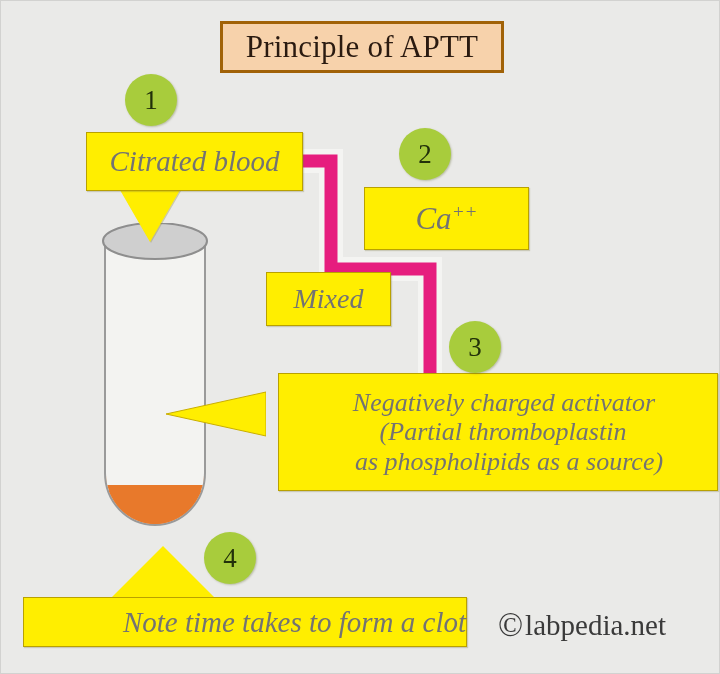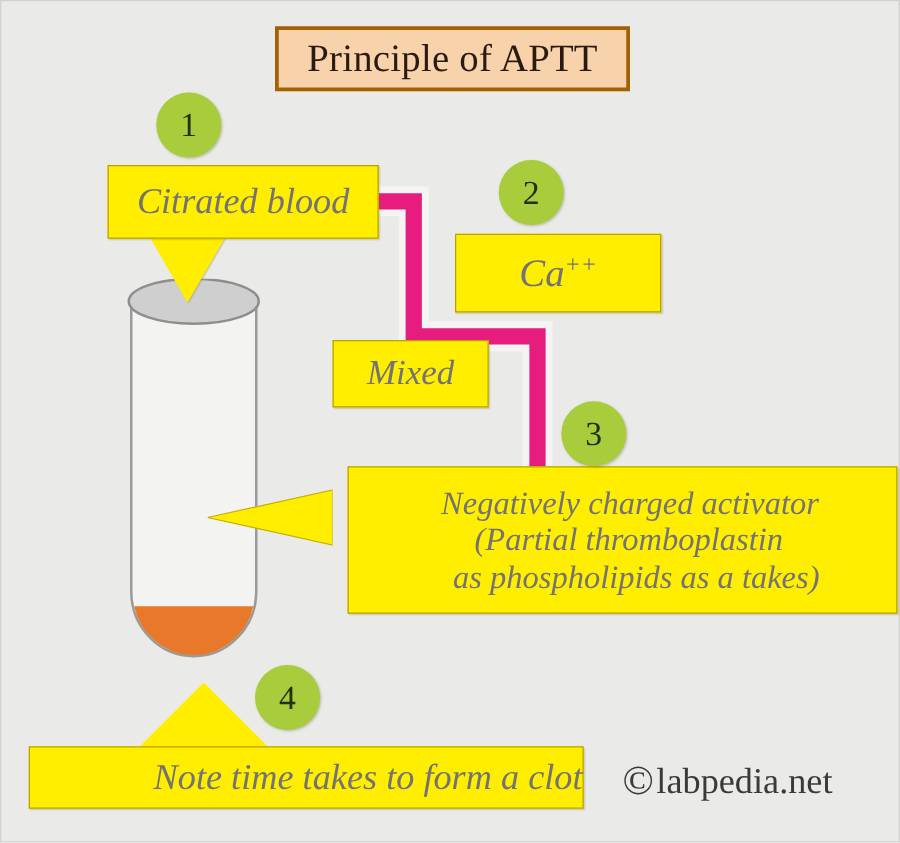--- a/index.html
+++ b/index.html
@@ -247,21 +247,21 @@
     <span>Mixed</span>
   </div>
 
   <svg id="pointer-activator" viewBox="0 0 100 48" xmlns="http://www.w3.org/2000/svg">
     <path d="M 0 25 L 100 3 L 100 47 Z" fill="#ffee00" stroke="#c9ae00" stroke-width="1"></path>
   </svg>
 
   <div class="ybox" id="box-activator">
     <span class="ln ln1">Negatively charged activator</span>
     <span class="ln ln2">(Partial thromboplastin</span>
-    <span class="ln ln3">as phospholipids as a takes)</span>
+    <span class="ln ln3">as phospholipids as a source)</span>
   </div>
   <div class="numcircle" id="num3">
     <span>3</span>
   </div>
 
   <div id="pointer-note"></div>
   <div class="ybox" id="box-note">
     <span>Note time takes to form a clot</span>
   </div>
   <div class="numcircle" id="num4">

